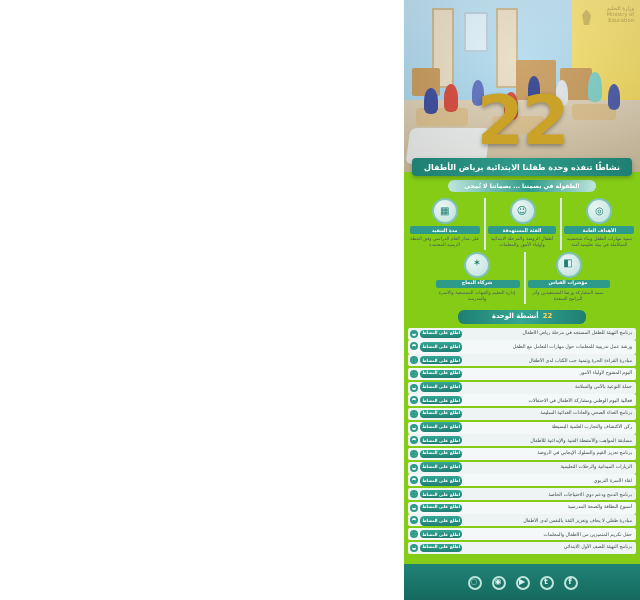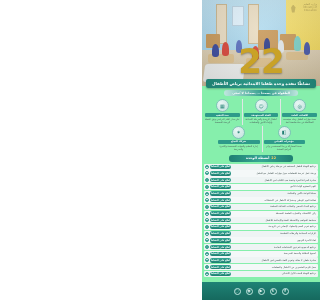--- a/index.html
+++ b/index.html
@@ -2,21 +2,21 @@
 <html lang="ar" dir="rtl"><head>
 <meta charset="utf-8">
 <style>
   html,body{margin:0;padding:0;}
   body{
     width:118px;height:300px;overflow:hidden;
     background:#ffffff;
     font-family:"DejaVu Sans","Liberation Sans",sans-serif;
     -webkit-font-smoothing:antialiased;
   }
-  .poster{position:relative;width:118px;height:300px;overflow:hidden;background:#86efac;}
+  .poster{position:relative;width:118px;height:300px;overflow:hidden;background:#84cc16;}
 
   
   .hero{position:relative;width:118px;height:86px;overflow:hidden;
         background:linear-gradient(#bfe3f2 0%,#cfe9f4 32%,#e7dfd0 52%,#ded2bd 100%);}
   .hero .wall-yellow{position:absolute;right:0;top:0;width:34px;height:56px;
         background:linear-gradient(#f6e27a,#f2d95f);}
   .hero .wall-blue{position:absolute;left:0;top:0;width:86px;height:50px;
         background:linear-gradient(#bde0f0,#a9d6ec);}
   .hero .door{position:absolute;top:4px;width:11px;height:40px;background:#e9dcc2;
         border:1px solid #c9b68f;box-sizing:border-box;}

